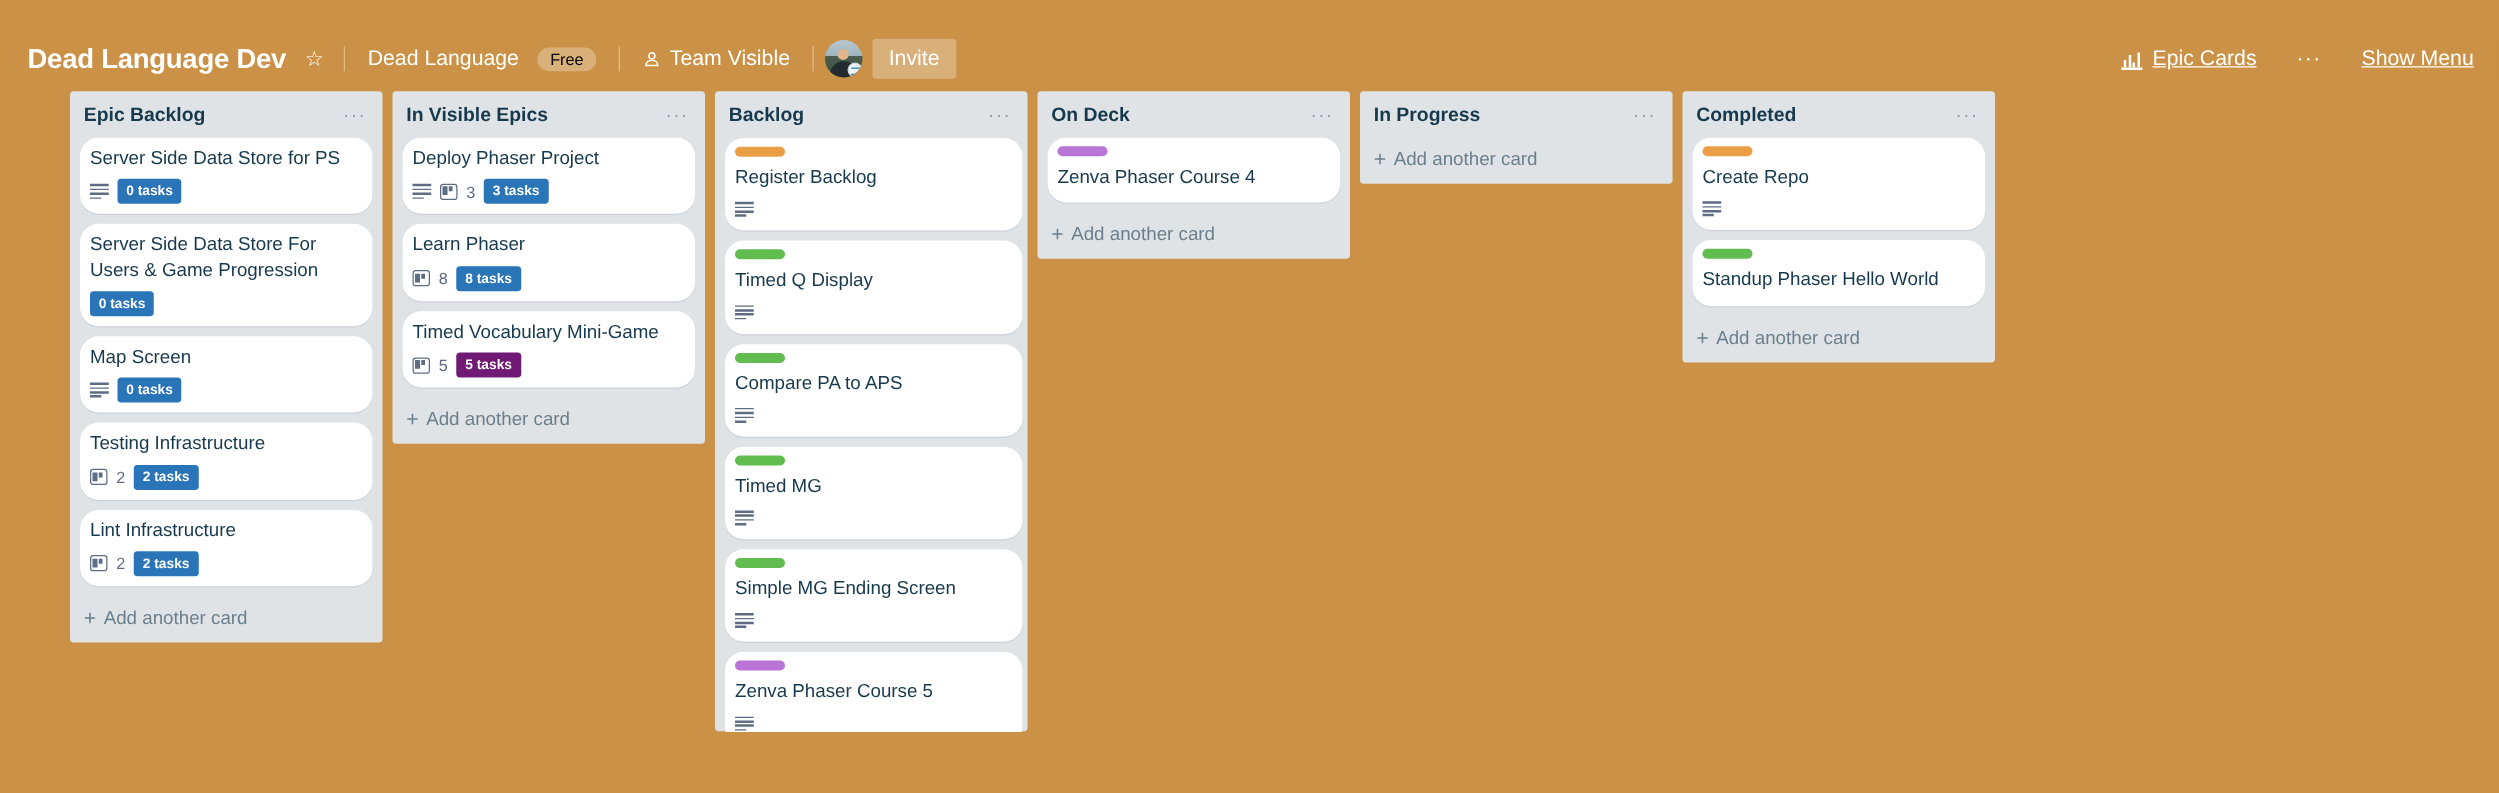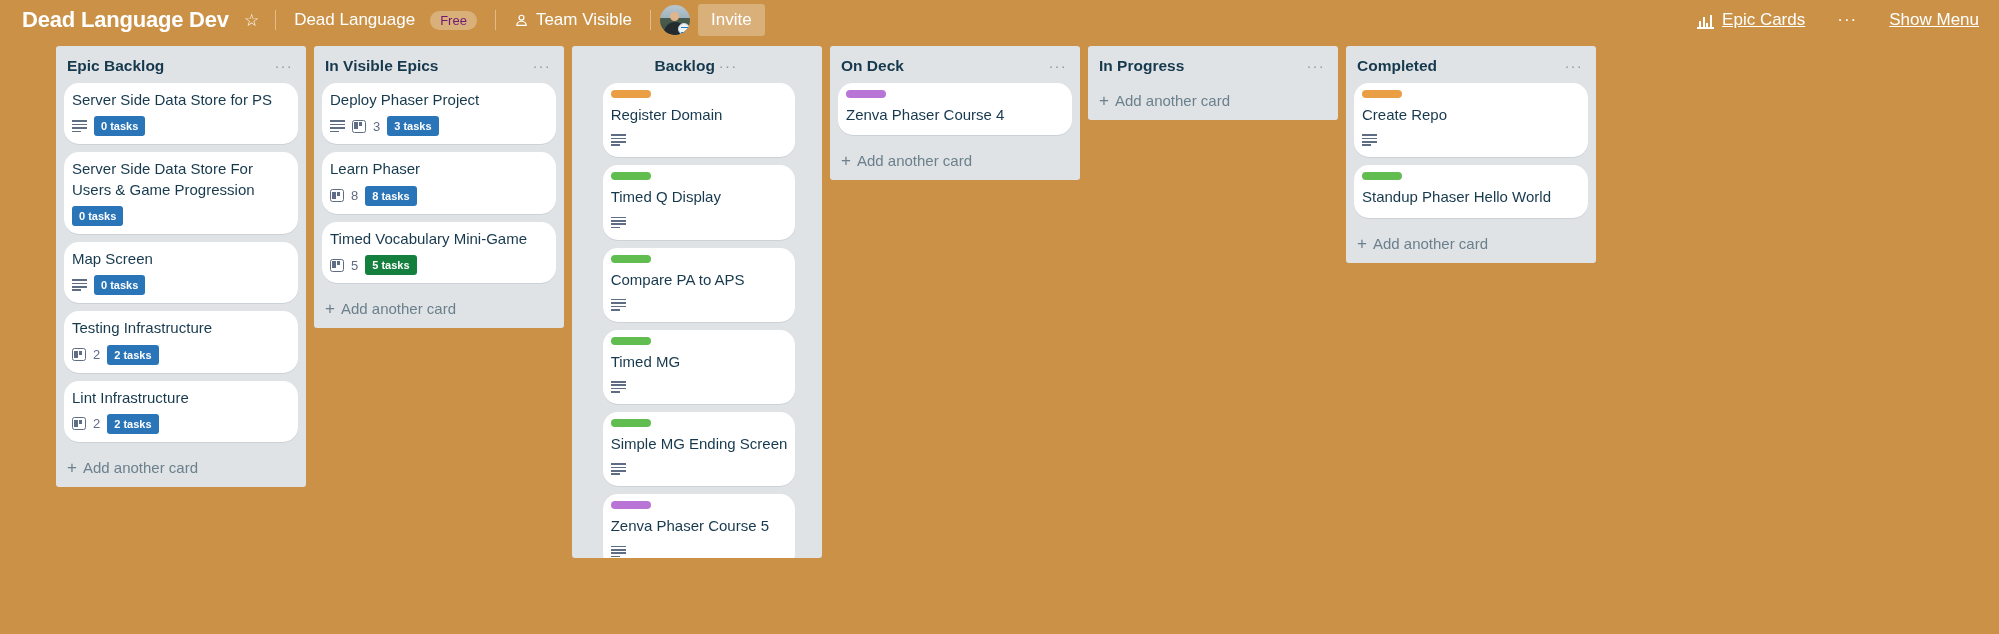--- a/index.html
+++ b/index.html
@@ -15,20 +15,21 @@
   
   .board-header {
     height: 40px;
     display: flex;
     align-items: center;
     padding: 0 14px 0 14px;
     background: #cb9247;
     color: #fff;
     position: relative;
     user-select: none;
+    margin-top: 27px;
   }
   .hdr-left { display: flex; align-items: center; gap: 0px; flex: 1 1 auto; min-width: 0; }
   .hdr-right { display: flex; align-items: center; gap: 18px; flex: 0 0 auto; }
 
   .board-title {
     font-size: 22px;
     font-weight: bold;
     letter-spacing: -0.2px;
     padding: 4px 8px;
     border-radius: 3px;
@@ -52,21 +53,21 @@
     height: 20px;
     background: rgba(255,255,255,0.38);
     margin: 0 9px;
     flex: 0 0 auto;
   }
   .free-pill {
     background: rgba(255,255,255,0.28);
     border-radius: 11px;
     font-size: 13px;
     padding: 3px 10px;
-    color: #701a75;
+    color: #000000;
     line-height: 1;
     margin-left: 8px;
   }
   .avatar {
     width: 30px; height: 30px;
     border-radius: 50%;
     overflow: hidden;
     flex: 0 0 auto;
     background: linear-gradient(#b9c7cf 0%, #9fb4bf 42%, #4a5c4e 43%, #3d5244 100%);
     position: relative;
@@ -413,38 +414,38 @@
             <span class="board-ic"></span>
             <span class="badge-count">8</span>
             <span class="tasks-badge" style="background: rgb(42, 116, 184);">8 tasks</span>
           </div>
         </div>
         <div class="card">
           <div class="card-title">Timed Vocabulary Mini-Game</div>
           <div class="badges">
             <span class="board-ic"></span>
             <span class="badge-count">5</span>
-            <span class="tasks-badge" style="background: #15803d;">5 tasks</span>
+            <span class="tasks-badge" style="background: #701a75;">5 tasks</span>
           </div>
         </div>
       </div>
       <div class="add-card">
         <span class="add-plus">+</span>
         <span>Add another card</span>
       </div>
     </div>
-    <div class="list" style="max-height: 586px; height: 512px; align-items: center;">
+    <div class="list" style="max-height: 586px; height: 512px;">
       <div class="list-header">
         <div class="list-title">Backlog</div>
         <span class="list-dots">···</span>
       </div>
       <div class="cards scrolling">
         <div class="card">
           <div class="label-bar" style="background: rgb(235, 159, 69);"></div>
-          <div class="card-title">Register Domain</div>
+          <div class="card-title">Register Backlog</div>
           <div class="badges">
             <span class="desc-ic">
               <i></i>
               <i></i>
               <i></i>
               <i></i>
             </span>
           </div>
         </div>
         <div class="card">

